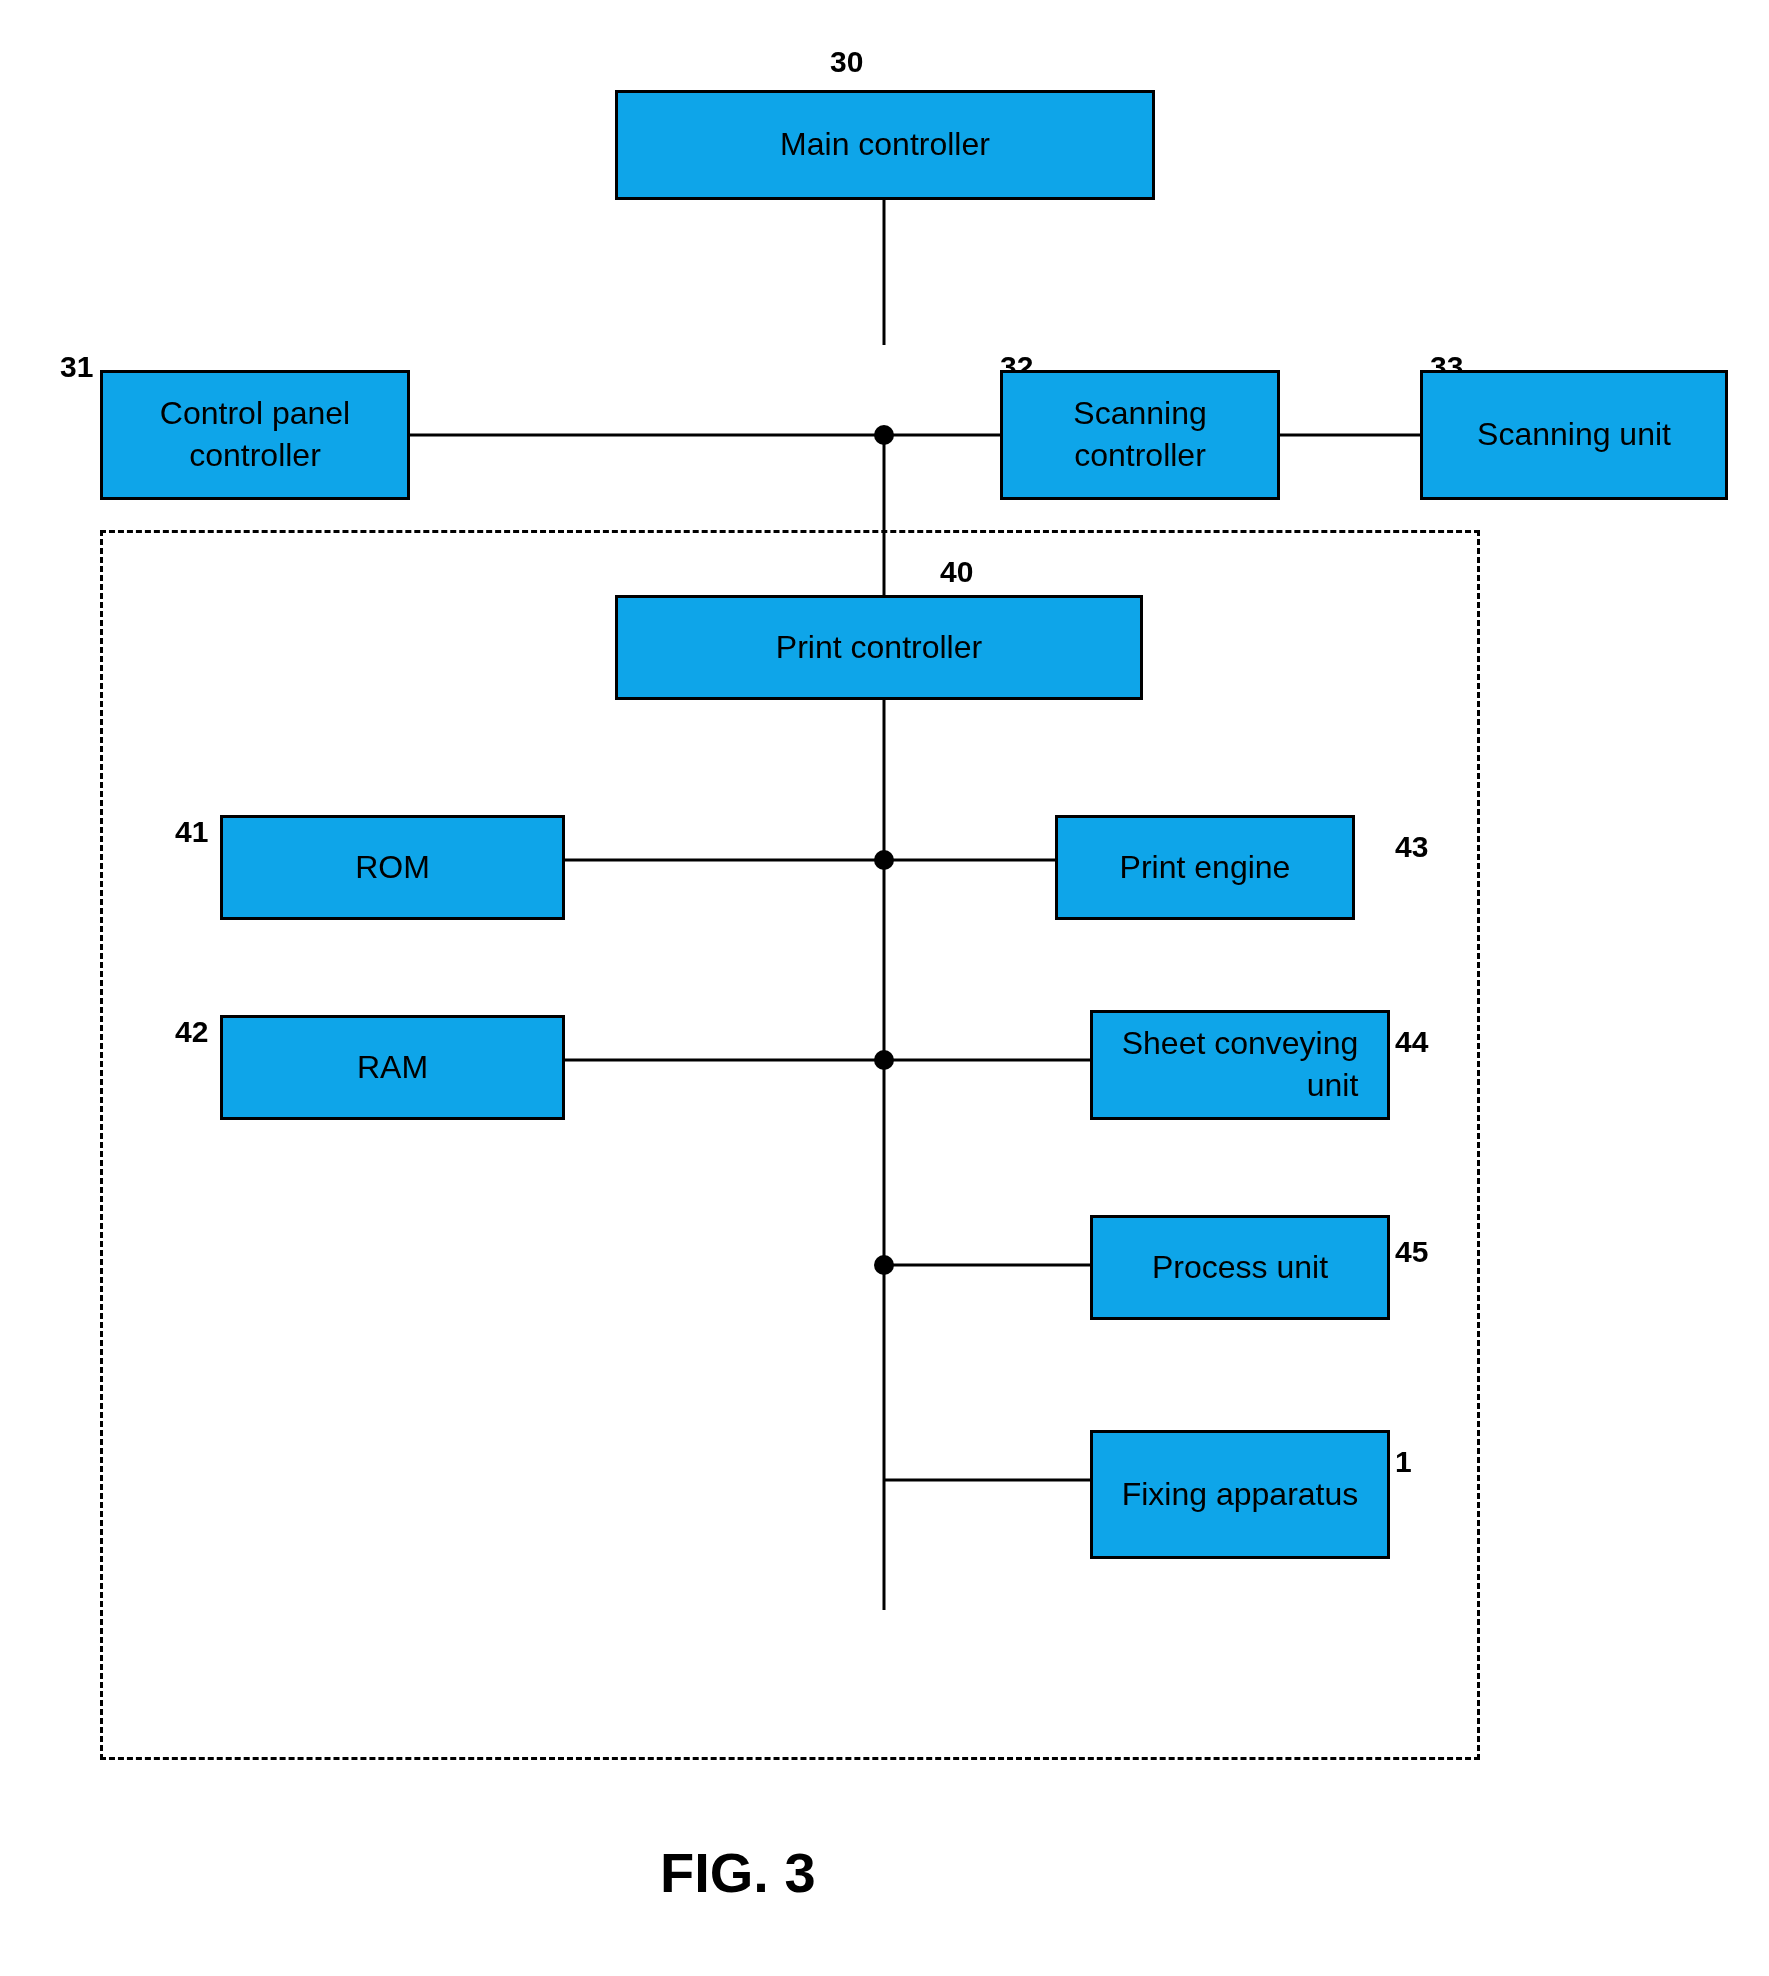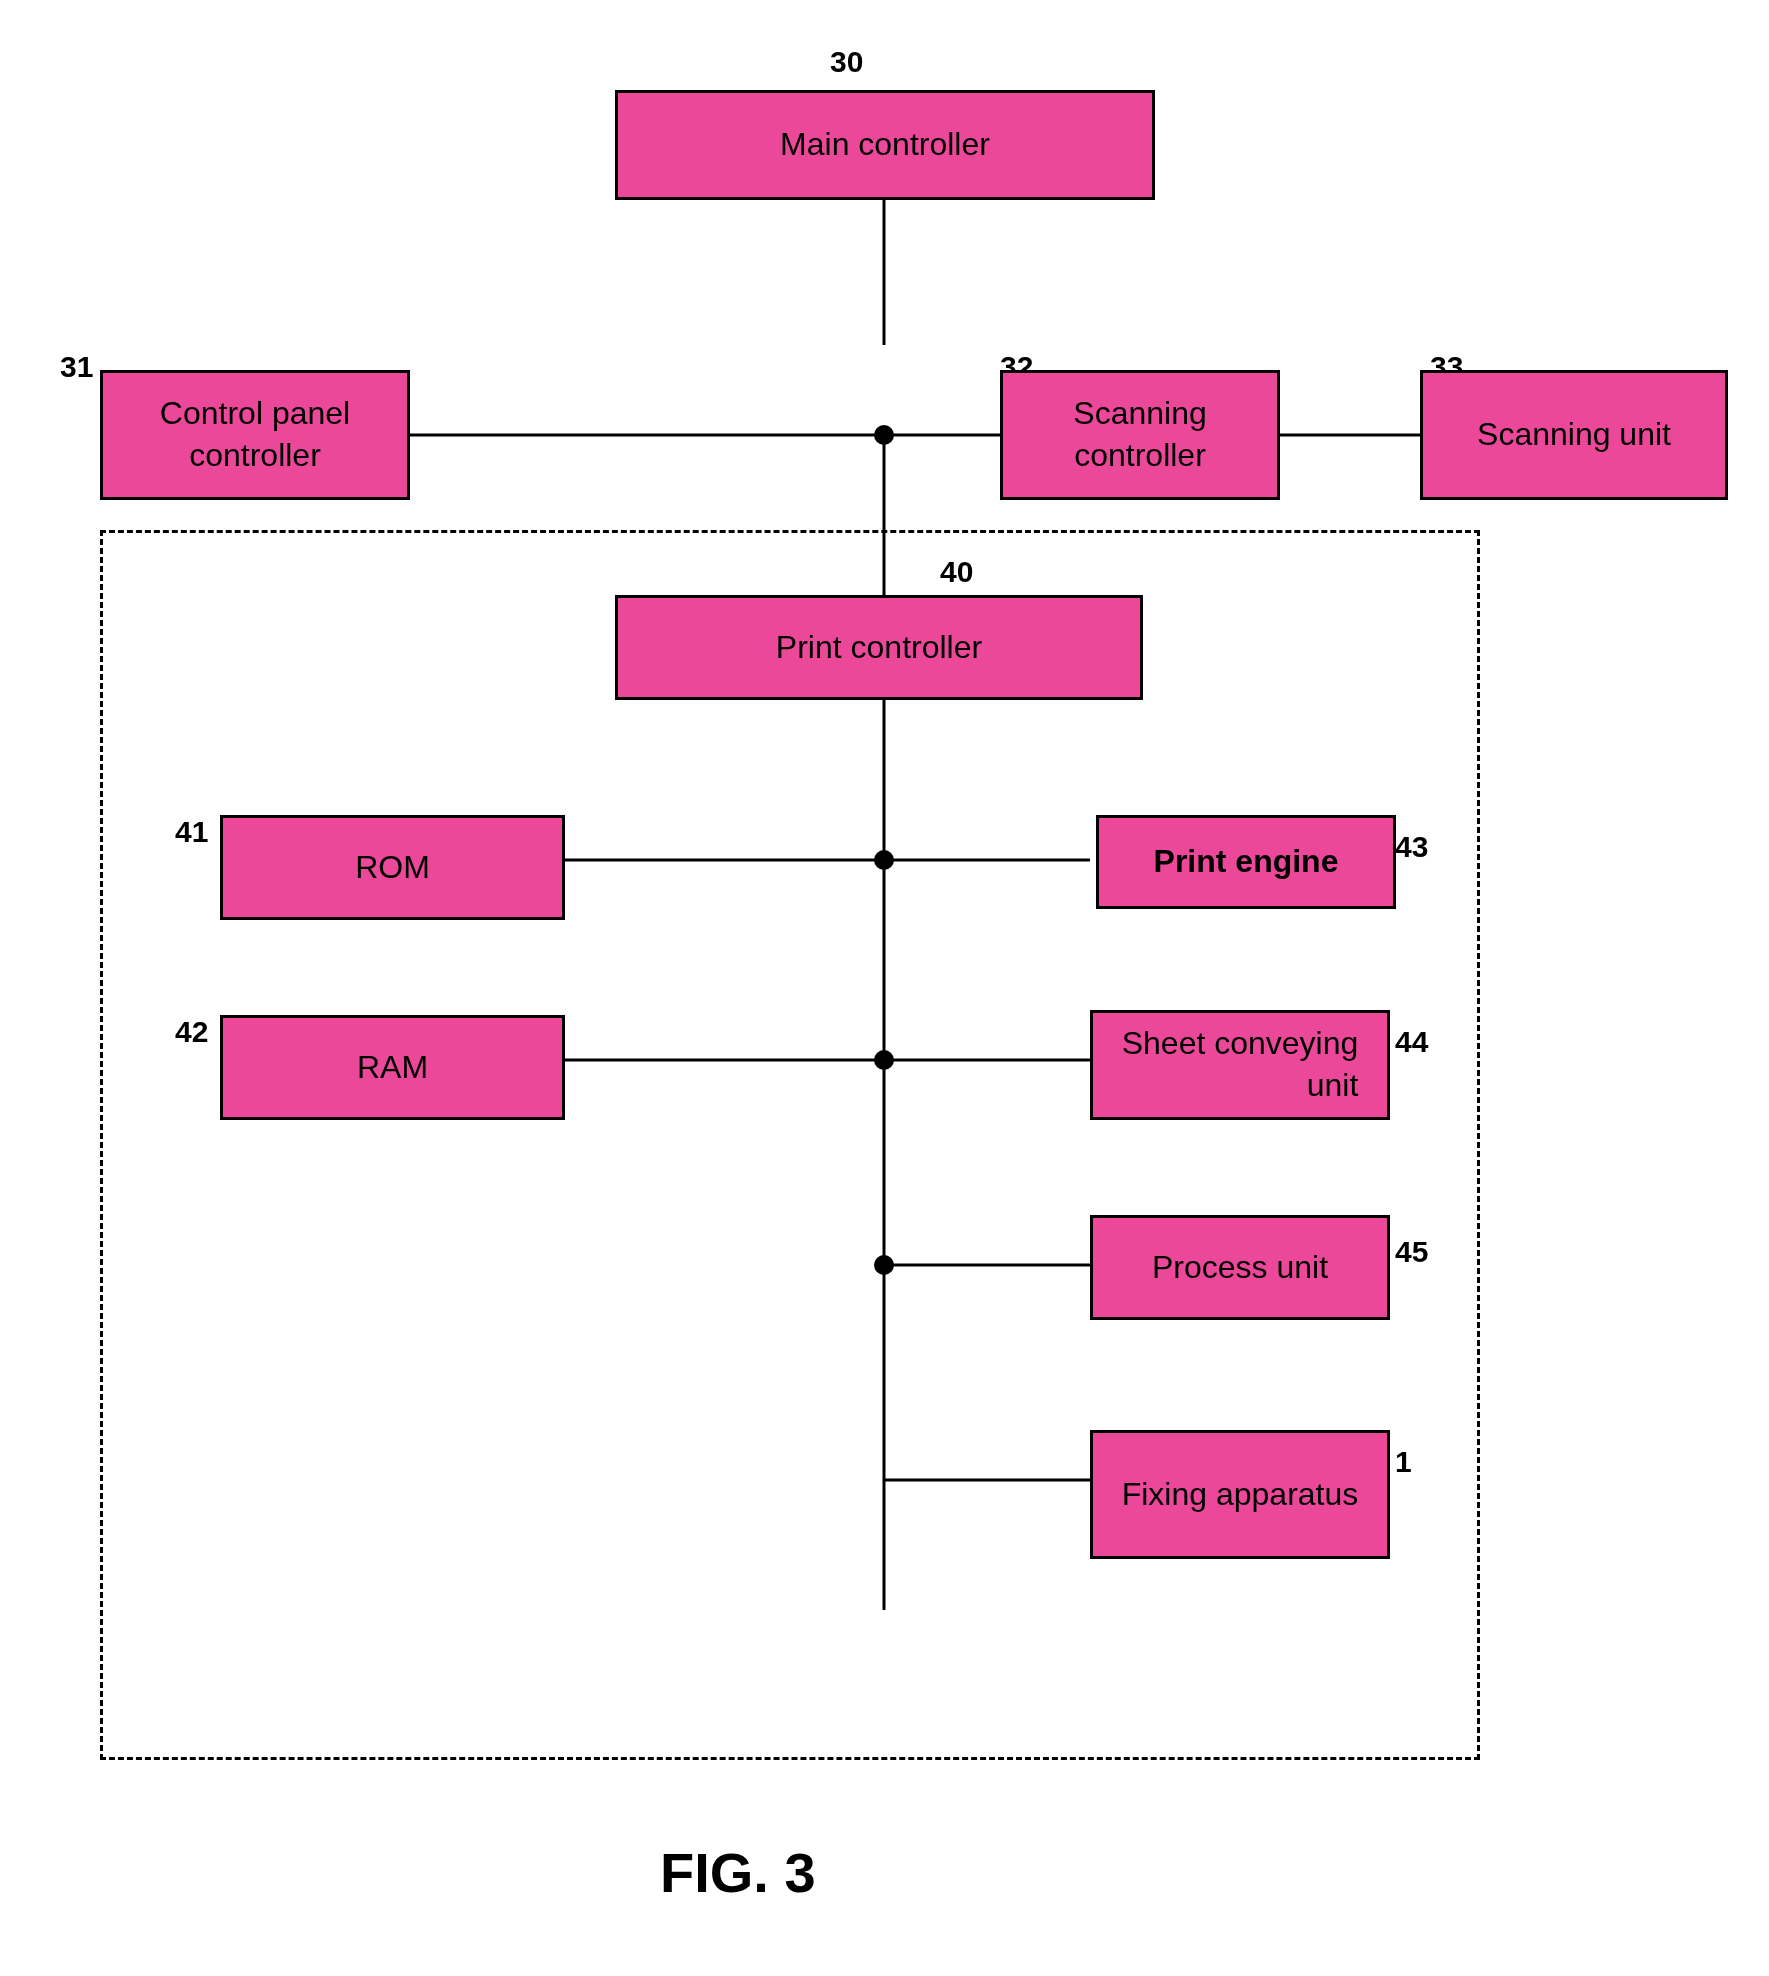--- a/index.html
+++ b/index.html
@@ -14,21 +14,21 @@
     .diagram-container {
       position: absolute;
       top: 0; left: 0;
       width: 1769px;
       height: 1976px;
     }
     
     .box {
       position: absolute;
       border: 3px solid #000;
-      background: #ec4899;
+      background: #0ea5e9;
       display: flex;
       align-items: center;
       justify-content: center;
       text-align: center;
       font-size: 32px;
       font-weight: normal;
       line-height: 1.3;
     }
     
     .ref-num {
@@ -139,21 +139,21 @@
   </div>
 
   <div class="ref-num" style="left:175px; top:1015px;">42</div>
 
   <div class="box" style="left:220px; top:1015px; width:345px; height:105px;">
     <span>RAM</span>
   </div>
 
   <div class="ref-num" style="left:1395px; top:830px;">43</div>
 
-  <div class="box" style="left:1096px; top:815px; width:300px; height:94px;font-weight:bold;">
+  <div class="box" style="left:1055px; top:815px; width:300px; height:105px;">
     <span>Print engine</span>
   </div>
 
   <div class="ref-num" style="left:1395px; top:1025px;">44</div>
 
   <div class="box" style="left:1090px; top:1010px; width:300px; height:110px;">
     <span style="white-space:pre-line;text-align:right;">Sheet conveying
 unit</span>
   </div>
 

